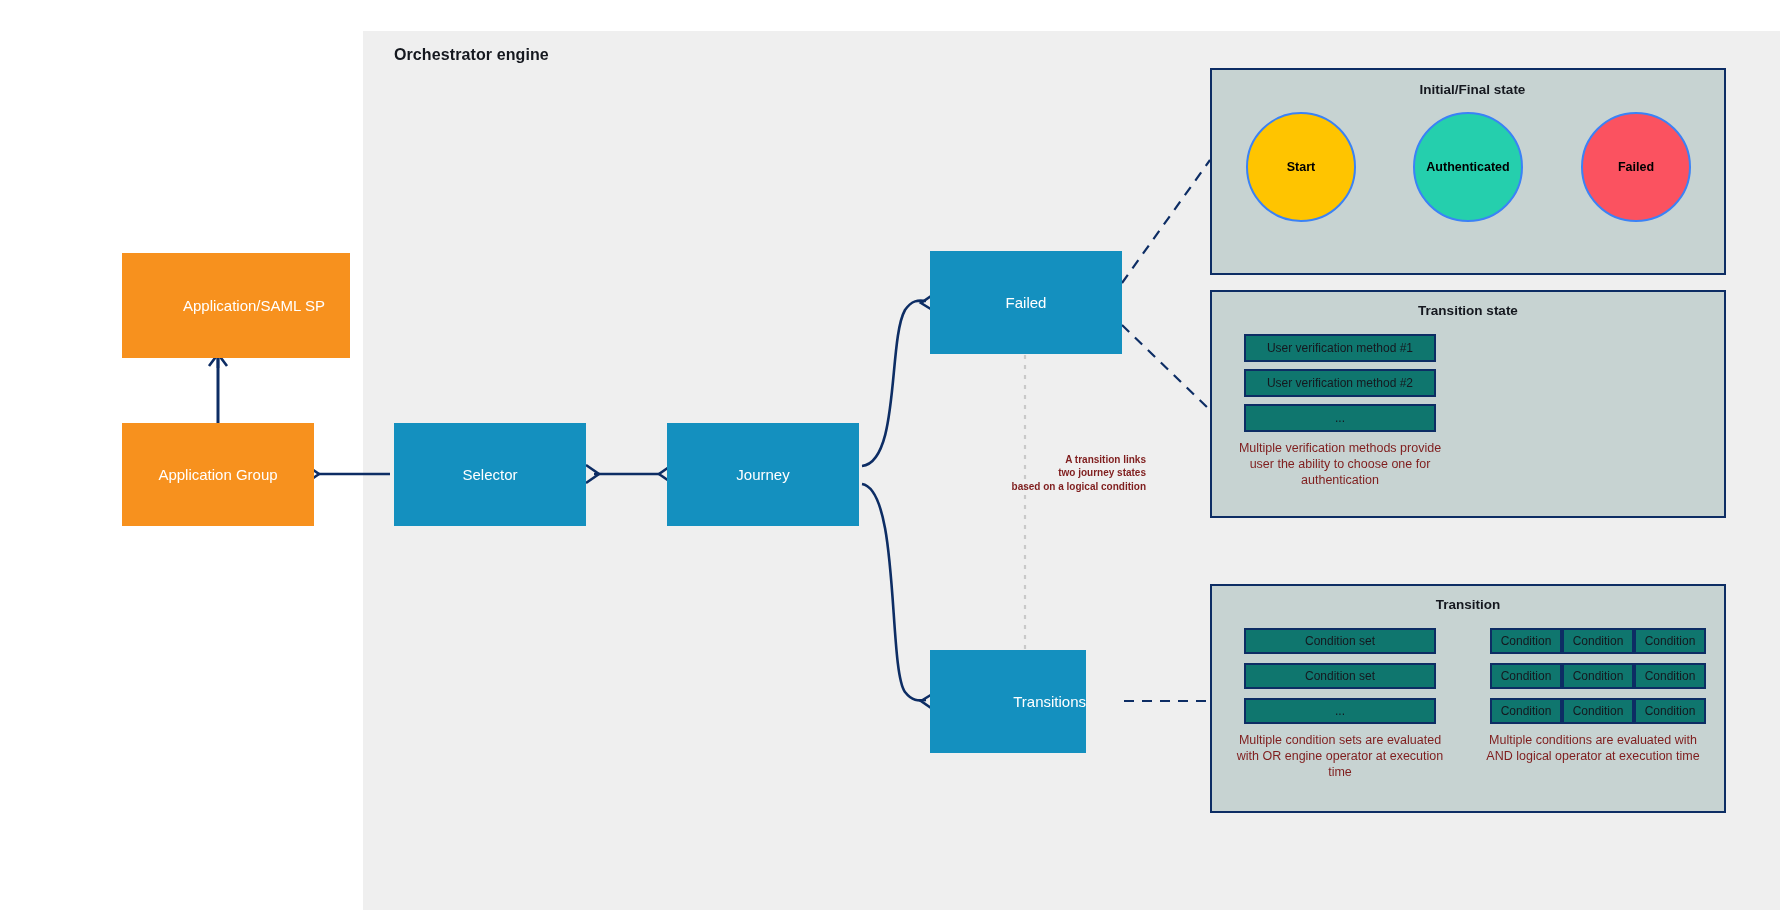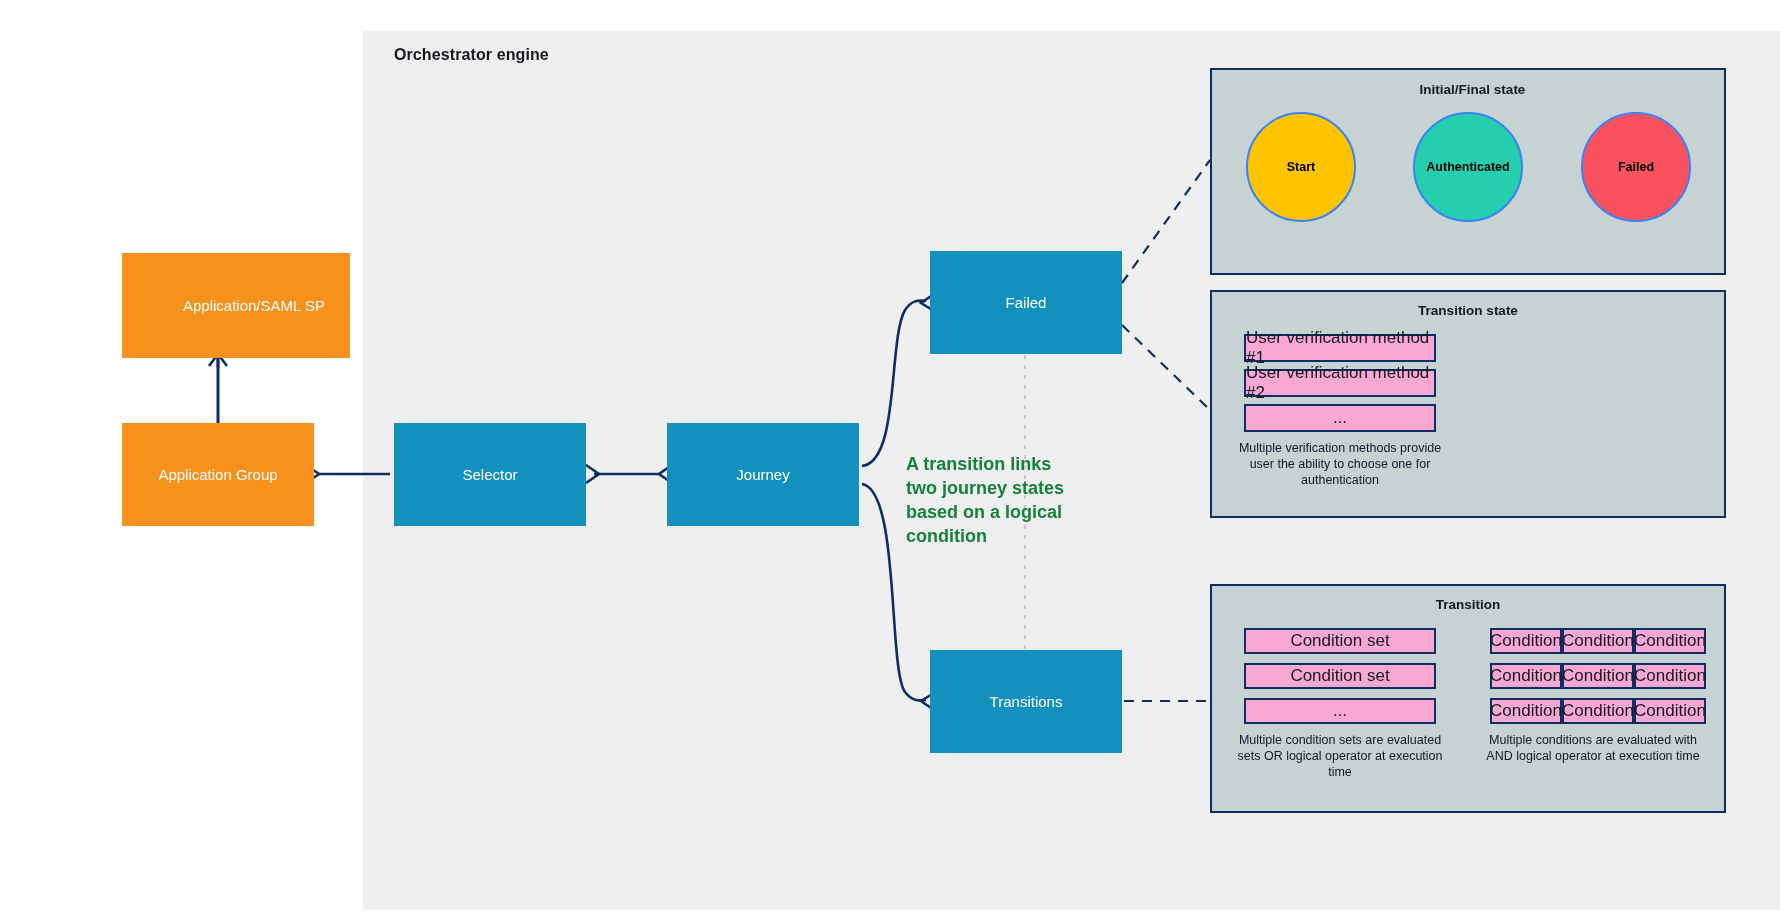--- a/index.html
+++ b/index.html
@@ -20,29 +20,29 @@
         color:#ffffff;font-size:15px;line-height:1.2;text-align:center;}
   .node.orange{background:#f7911e;}
   .node.blue{background:#1490bf;}
 
   
   .subpanel{position:absolute;background:#c7d3d2;border:2px solid #0d2d64;
             box-sizing:border-box;}
   .subpanel-title{position:absolute;left:0;right:0;text-align:center;
                   font-size:13.5px;font-weight:bold;color:#15181f;}
 
-  .chip{position:absolute;background:#f9a8d4;border:2px solid #0d2d64;
+  .chip{position:absolute;background:#0f766e;border:2px solid #0d2d64;
         box-sizing:border-box;display:flex;align-items:center;justify-content:center;
-        font-size:17px;color:#15181f;}
-
-  .note{position:absolute;text-align:center;font-size:12.5px;color:#0f172a;
+        font-size:12px;color:#15181f;}
+
+  .note{position:absolute;text-align:center;font-size:12.5px;color:#7f1d1d;
         line-height:1.28;}
 
-  .center-note{position:absolute;text-align:left;font-size:18px;font-weight:bold;
-               color:#15803d;line-height:1.33;}
+  .center-note{position:absolute;text-align:right;font-size:10px;font-weight:bold;
+               color:#7f1d1d;line-height:1.33;}
 
   
   .state-circle{position:absolute;border-radius:50%;border:2px solid #3b82f6;
                 box-sizing:border-box;display:flex;align-items:center;
                 justify-content:center;font-size:12.5px;font-weight:bold;color:#000;}
 
   svg.overlay{position:absolute;left:0;top:0;width:1780px;height:920px;
               pointer-events:none;}
 </style>
 </head>
@@ -114,21 +114,21 @@
   </div>
 
   <div class="node blue" style="left:394px;top:423px;width:192px;height:103px;">
     <span>Selector</span>
   </div>
 
   <div class="node blue" style="left:930px;top:251px;width:192px;height:103px;">
     <span>Failed</span>
   </div>
 
-  <div class="node blue" style="left:930px;top:650px;width:192px;height:103px;">
+  <div class="node blue" style="left:930px;top:650px;width:156px;height:103px;justify-content:flex-end;">
     <span>Transitions</span>
   </div>
 
   <div class="center-note" style="left:906px;top:453px;width:240px;">
     <div>A transition links</div>
     <div>two journey states</div>
     <div>based on a logical condition</div>
   </div>
 
   <div class="subpanel" style="left:1210px;top:68px;width:516px;height:207px;">
@@ -168,21 +168,21 @@
 
     <div class="chip" style="left:32px;top:42px;width:192px;height:26px;">
       <span>Condition set</span>
     </div>
     <div class="chip" style="left:32px;top:77px;width:192px;height:26px;">
       <span>Condition set</span>
     </div>
     <div class="chip" style="left:32px;top:112px;width:192px;height:26px;">
       <span>...</span>
     </div>
-    <div class="note" style="left:22px;top:146px;width:212px;">Multiple condition sets are evaluated sets OR logical operator at execution time</div>
+    <div class="note" style="left:22px;top:146px;width:212px;">Multiple condition sets are evaluated with OR engine operator at execution time</div>
 
     <div class="chip" style="left:278px;top:42px;width:72px;height:26px;">
       <span>Condition</span>
     </div>
     <div class="chip" style="left:350px;top:42px;width:72px;height:26px;">
       <span>Condition</span>
     </div>
     <div class="chip" style="left:422px;top:42px;width:72px;height:26px;">
       <span>Condition</span>
     </div>

